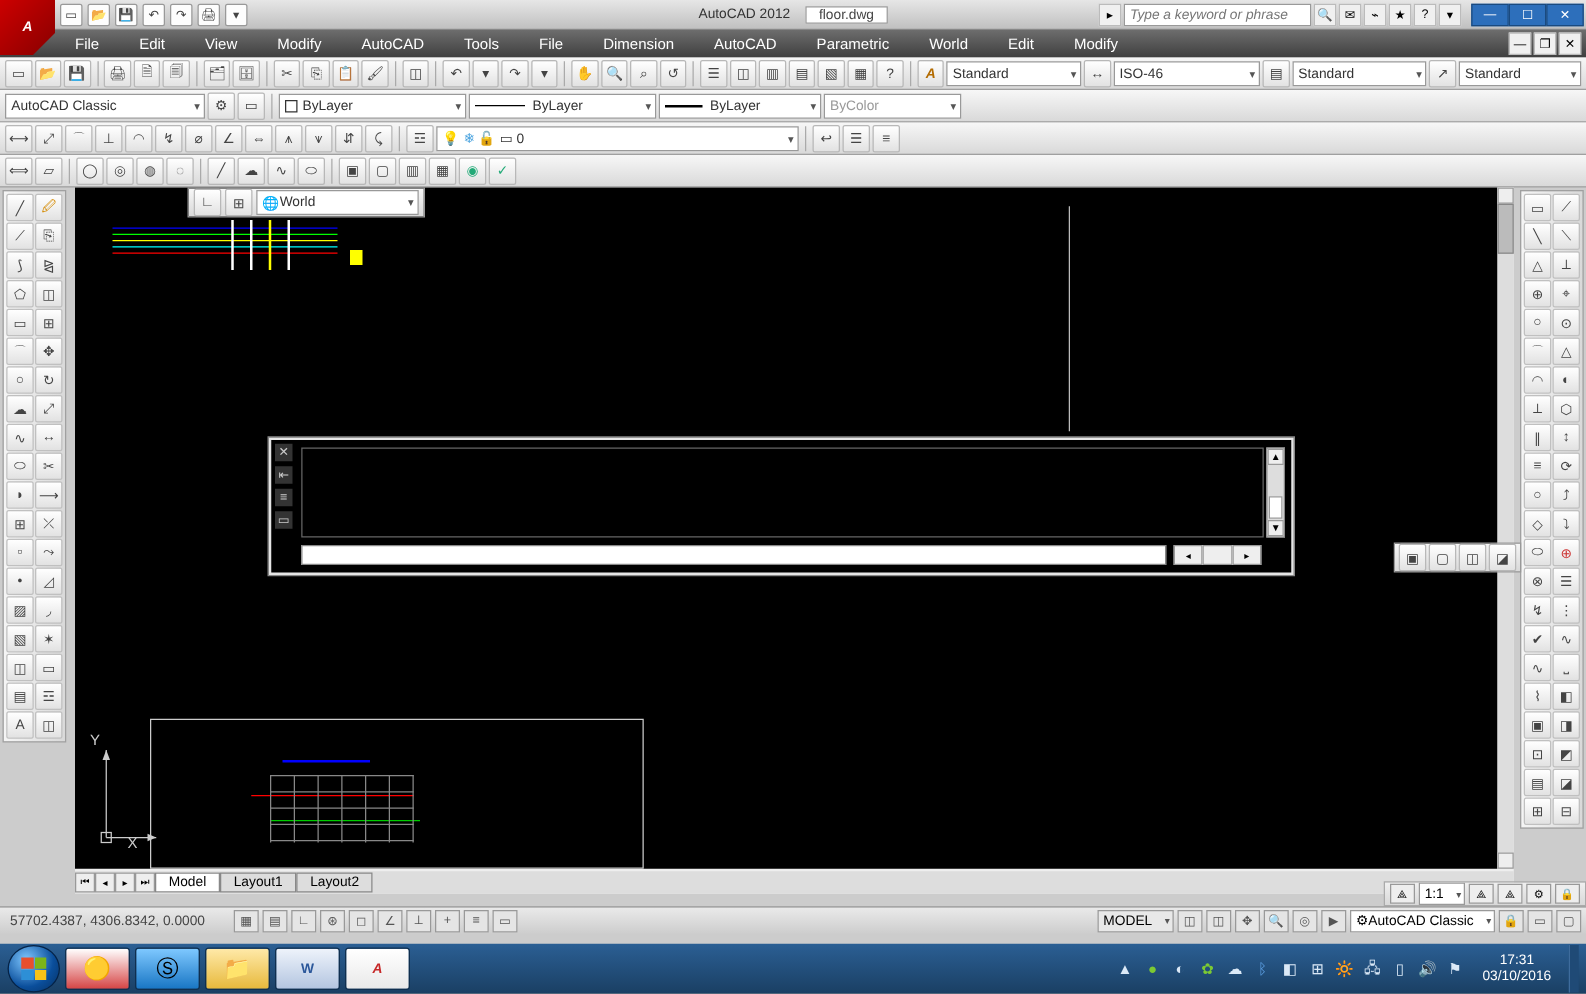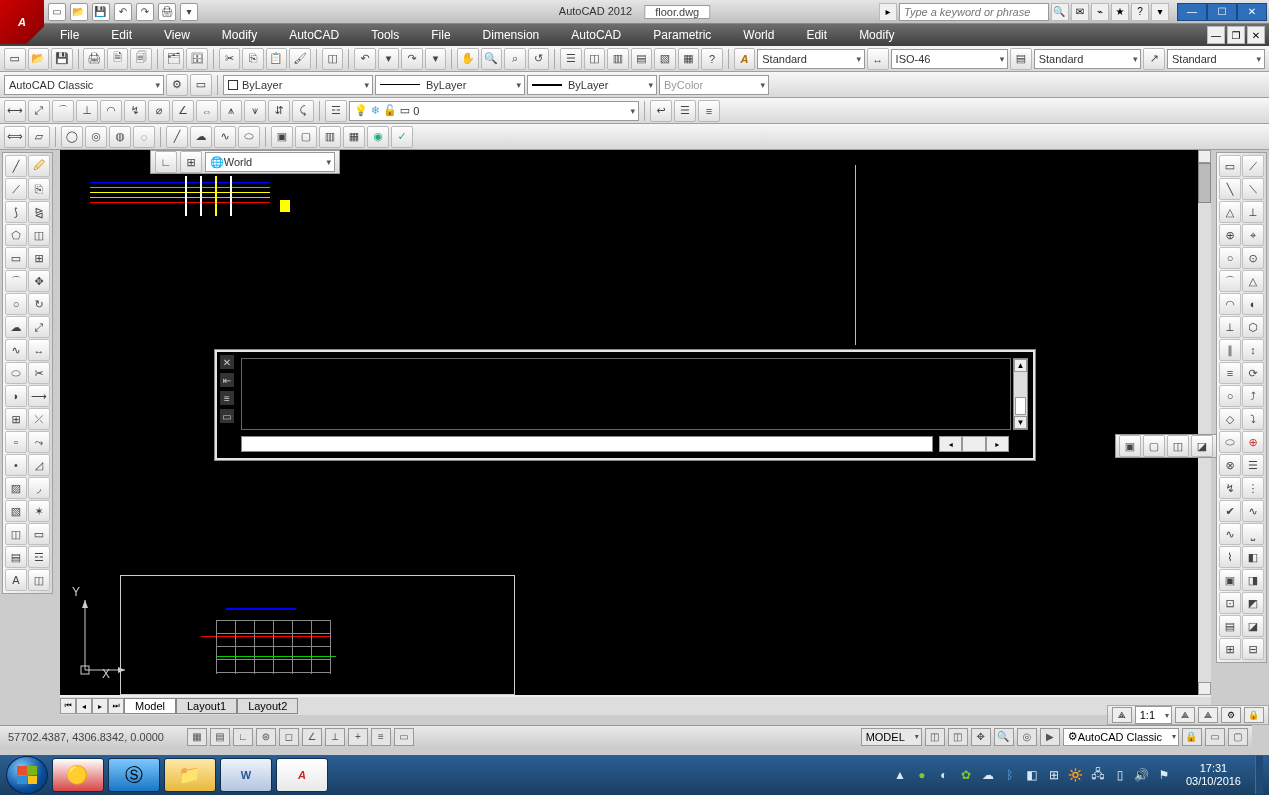--- a/index.html
+++ b/index.html
@@ -134,21 +134,21 @@
 #scrollbar-v .sthumb { position:absolute; top:13px; left:0; right:0; height:40px; background:#bbb; border:1px solid #888;}
 
 
 #layout-tabs { position:absolute; left:0; right:0; bottom:0; height:18px; background:#ddd; display:flex; align-items:center; }
 .lt-nav { width:16px; height:16px; border:1px solid #999; background:#eee; font-size:8px; display:flex;align-items:center;justify-content:center; cursor:pointer;}
 .lt-tab { padding:0 10px; height:16px; border:1px solid #888; background:#fff; display:flex;align-items:center; font-size:11px; cursor:pointer;}
 .lt-tab.inactive { background:#ddd; }
 
 
 #app-status {
-  position:absolute; left:0; right:17px; bottom:48px; height:22px;
+  position:absolute; left:0; right:0; bottom:48px; height:22px;
   background: linear-gradient(to bottom,#eaeaea,#cdcdcd);
   border-top:1px solid #999; display:flex; align-items:center; padding:0 4px; gap:3px;
 }
 .coords { width:180px; color:#444; font-size:11px; padding-left:4px;}
 .status-toggle { width:20px; height:18px; border:1px solid #999; background:#e5e5e5; cursor:pointer; display:flex;align-items:center;justify-content:center; font-size:10px; color:#555;}
 #app-status .right { margin-left:auto; display:flex; align-items:center; gap:3px;}
 .status-combo { height:18px; border:1px solid #999; background:#fff; padding:0 16px 0 4px; font-size:11px; display:flex;align-items:center; position:relative;}
 .status-combo::after { content:"▾"; position:absolute; right:2px; font-size:8px; color:#555;}
 
 

